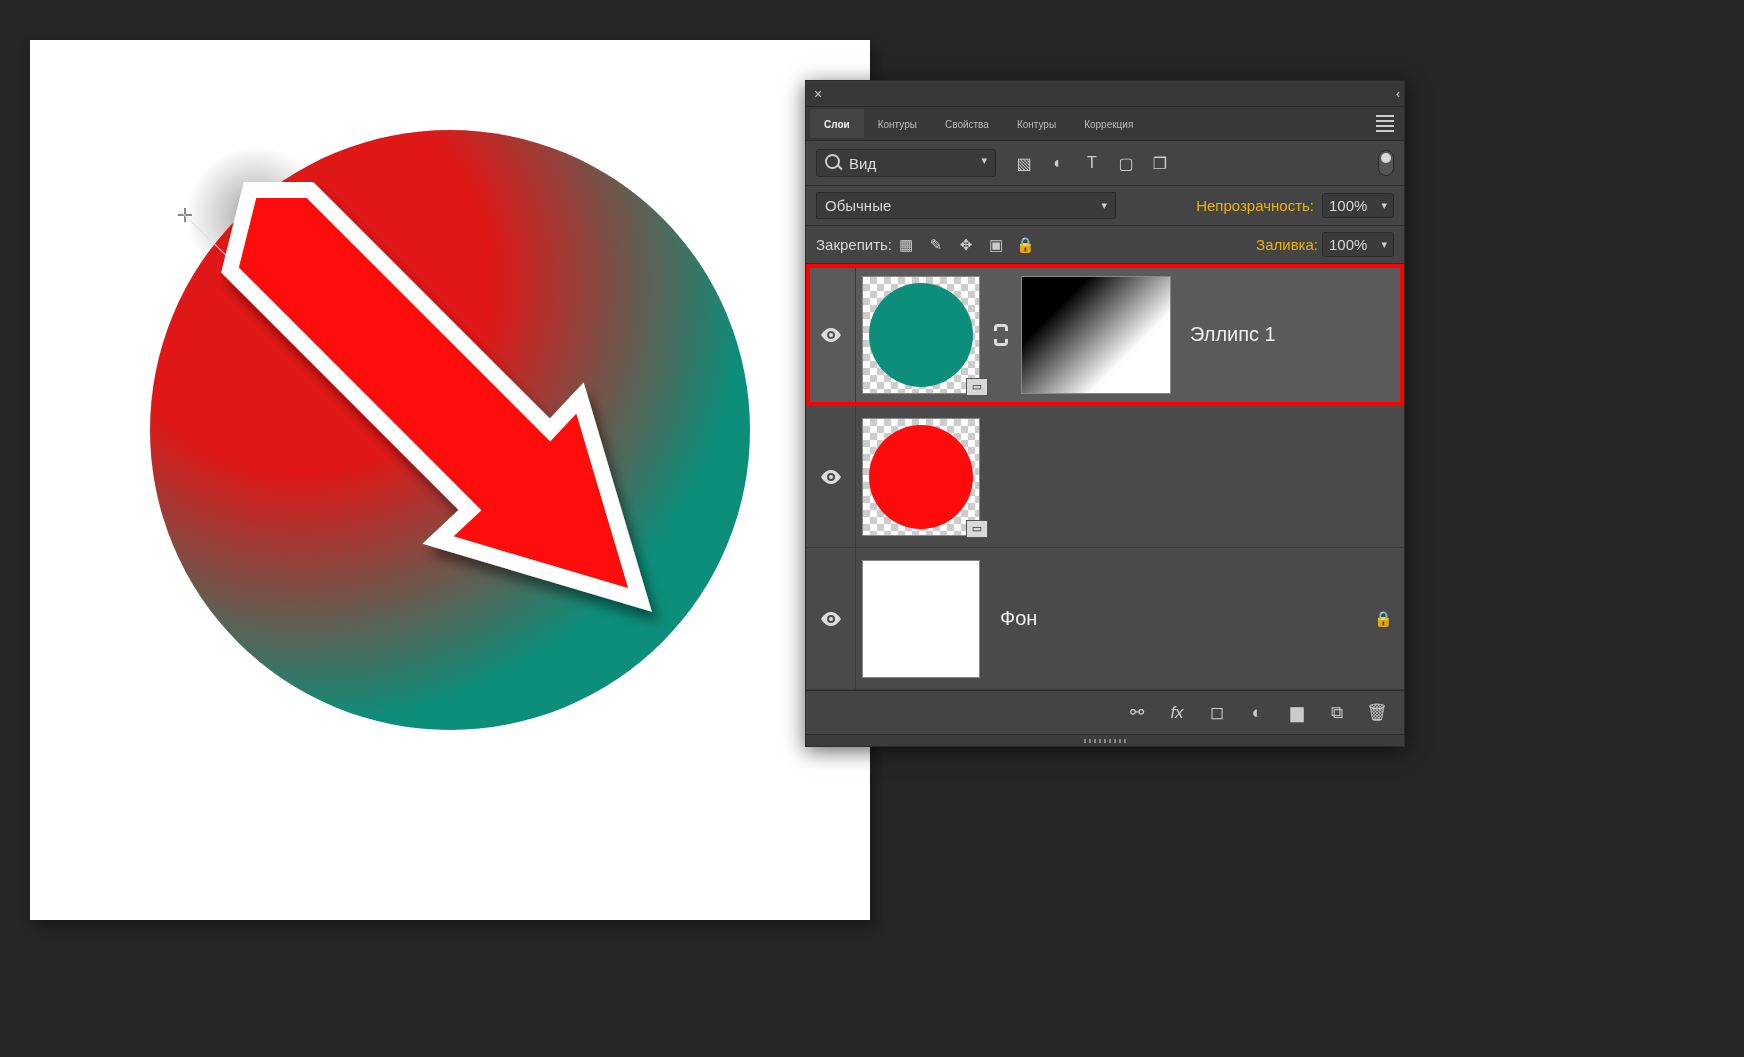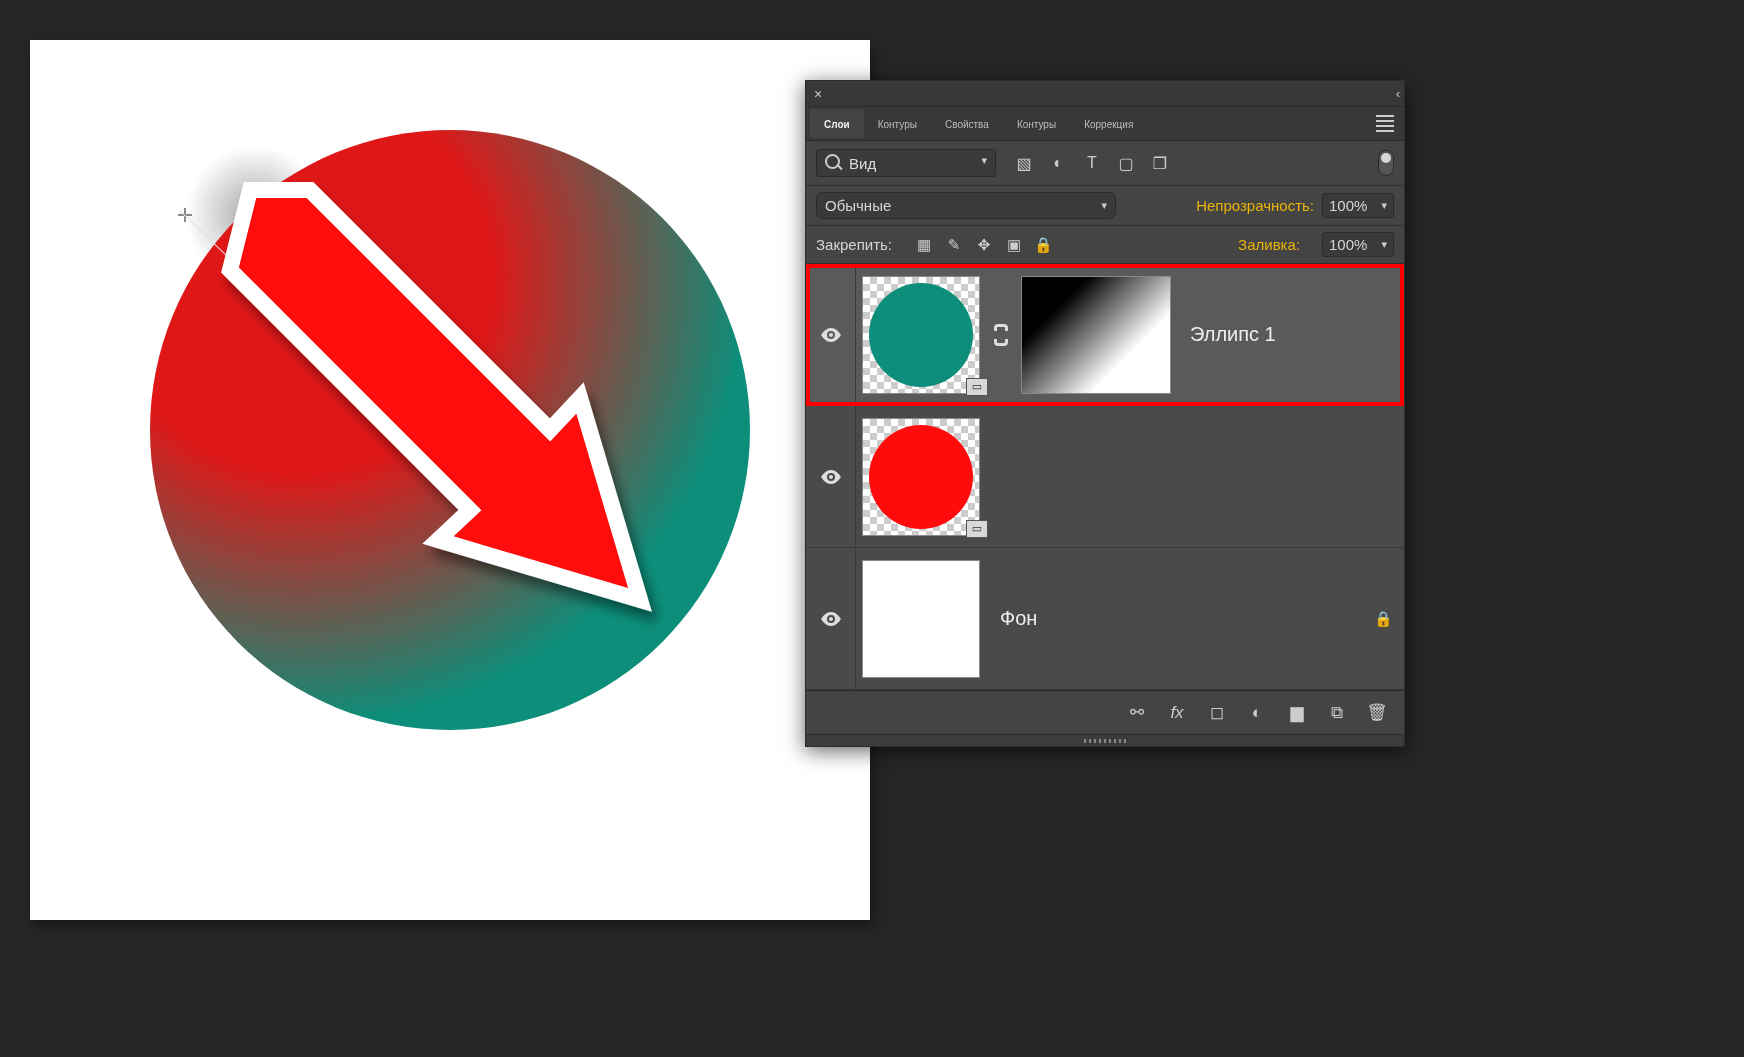--- a/index.html
+++ b/index.html
@@ -134,31 +134,31 @@
 
   .row-control {
     display:flex; align-items:center; gap:8px;
     padding:6px 10px;
     border-bottom:1px solid #2f2f2f;
     font-size:15px;
   }
   .drop {
     flex:1;
     display:flex; align-items:center; justify-content:space-between;
-    background:#3a3a3a; border:1px solid #2a2a2a; border-radius:7px;
+    background:#3a3a3a; border:1px solid #2a2a2a; border-radius:1px;
     padding:4px 8px;
   }
   .lbl-right { color:#eab308; margin-left:auto; }
   .val-box {
     display:flex; align-items:center;
     background:#3a3a3a; border:1px solid #2a2a2a; border-radius:3px;
     padding:3px 6px; gap:4px; min-width:72px;
     justify-content:space-between;
   }
-  .lock-row { display:flex; align-items:center; gap:22px; padding:6px 10px; border-bottom:1px solid #2f2f2f; font-size:15px;}
+  .lock-row { display:flex; align-items:center; gap:4px; padding:6px 10px; border-bottom:1px solid #2f2f2f; font-size:15px;}
   .mini-icons{ display:flex; gap:10px; color:#ccc; }
   .mini-icons .mi{ width:20px; height:20px; display:flex; align-items:center; justify-content:center; }
 
   
   .layer-list { background:#4a4a4a; max-height:530px; overflow:hidden; }
   .layer-row {
     display:flex; align-items:center;
     height:142px;
     border-bottom:1px solid #3a3a3a;
     position:relative;

